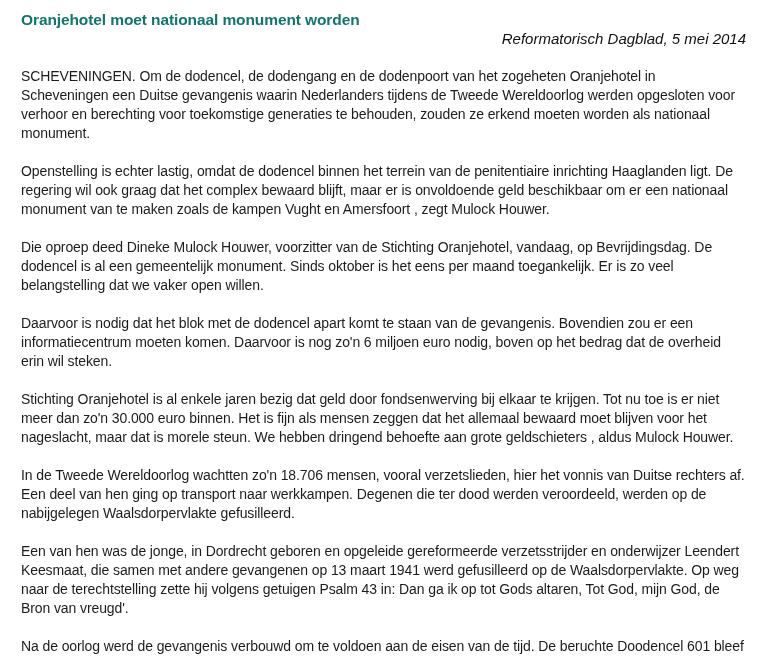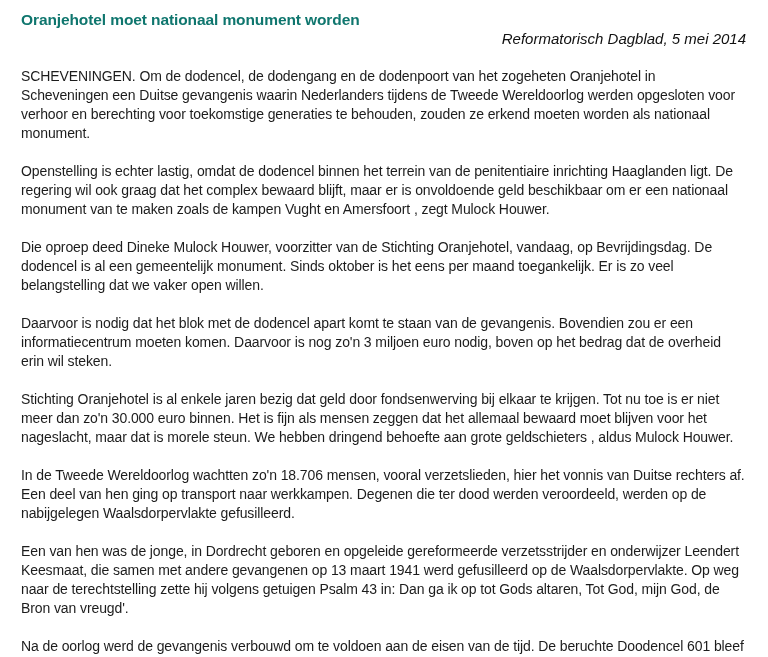--- a/index.html
+++ b/index.html
@@ -48,18 +48,18 @@
 </style>
 </head>
 <body>
 
 <div class="page">
   <h1 class="title">Oranjehotel moet nationaal monument worden</h1>
   <p class="byline">Reformatorisch Dagblad, 5 mei 2014</p>
   <p class="para">SCHEVENINGEN. Om de dodencel, de dodengang en de dodenpoort van het zogeheten Oranjehotel in Scheveningen een Duitse gevangenis waarin Nederlanders tijdens de Tweede Wereldoorlog werden opgesloten voor verhoor en berechting voor toekomstige generaties te behouden, zouden ze erkend moeten worden als nationaal monument.</p>
   <p class="para">Openstelling is echter lastig, omdat de dodencel binnen het terrein van de penitentiaire inrichting Haaglanden ligt. De regering wil ook graag dat het complex bewaard blijft, maar er is onvoldoende geld beschikbaar om er een nationaal monument van te maken zoals de kampen Vught en Amersfoort , zegt Mulock Houwer.</p>
   <p class="para">Die oproep deed Dineke Mulock Houwer, voorzitter van de Stichting Oranjehotel, vandaag, op Bevrijdingsdag. De dodencel is al een gemeentelijk monument. Sinds oktober is het eens per maand toegankelijk. Er is zo veel belangstelling dat we vaker open willen.</p>
-  <p class="para">Daarvoor is nodig dat het blok met de dodencel apart komt te staan van de gevangenis. Bovendien zou er een informatiecentrum moeten komen. Daarvoor is nog zo'n 3 miljoen euro nodig, boven op het bedrag dat de overheid erin wil steken.</p>
+  <p class="para">Daarvoor is nodig dat het blok met de dodencel apart komt te staan van de gevangenis. Bovendien zou er een informatiecentrum moeten komen. Daarvoor is nog zo'n 6 miljoen euro nodig, boven op het bedrag dat de overheid erin wil steken.</p>
   <p class="para">Stichting Oranjehotel is al enkele jaren bezig dat geld door fondsenwerving bij elkaar te krijgen. Tot nu toe is er niet meer dan zo'n 30.000 euro binnen. Het is fijn als mensen zeggen dat het allemaal bewaard moet blijven voor het nageslacht, maar dat is morele steun. We hebben dringend behoefte aan grote geldschieters , aldus Mulock Houwer.</p>
   <p class="para">In de Tweede Wereldoorlog wachtten zo'n 18.706 mensen, vooral verzetslieden, hier het vonnis van Duitse rechters af. Een deel van hen ging op transport naar werkkampen. Degenen die ter dood werden veroordeeld, werden op de nabijgelegen Waalsdorpervlakte gefusilleerd.</p>
   <p class="para">Een van hen was de jonge, in Dordrecht geboren en opgeleide gereformeerde verzetsstrijder en onderwijzer Leendert Keesmaat, die samen met andere gevangenen op 13 maart 1941 werd gefusilleerd op de Waalsdorpervlakte. Op weg naar de terechtstelling zette hij volgens getuigen Psalm 43 in: Dan ga ik op tot Gods altaren, Tot God, mijn God, de Bron van vreugd'.</p>
   <p class="para">Na de oorlog werd de gevangenis verbouwd om te voldoen aan de eisen van de tijd. De beruchte Doodencel 601 bleef als enige deel van het Oranjehotel in originele staat behouden.</p>
 </div>
 
 </body></html>

